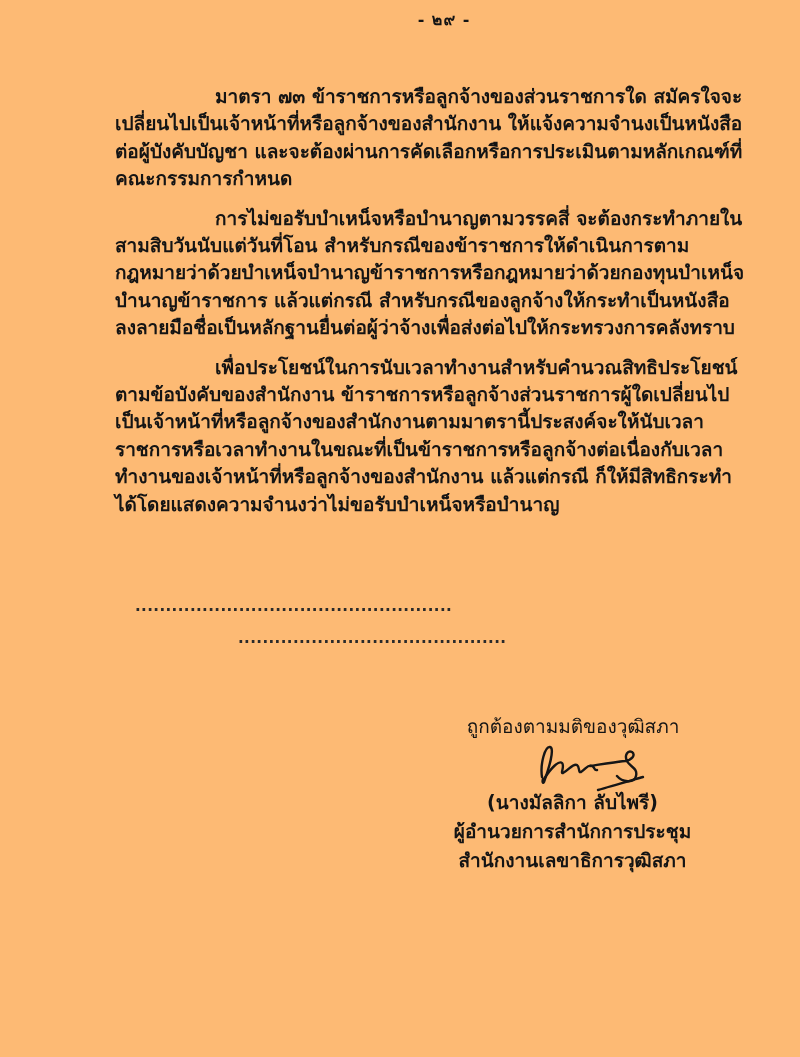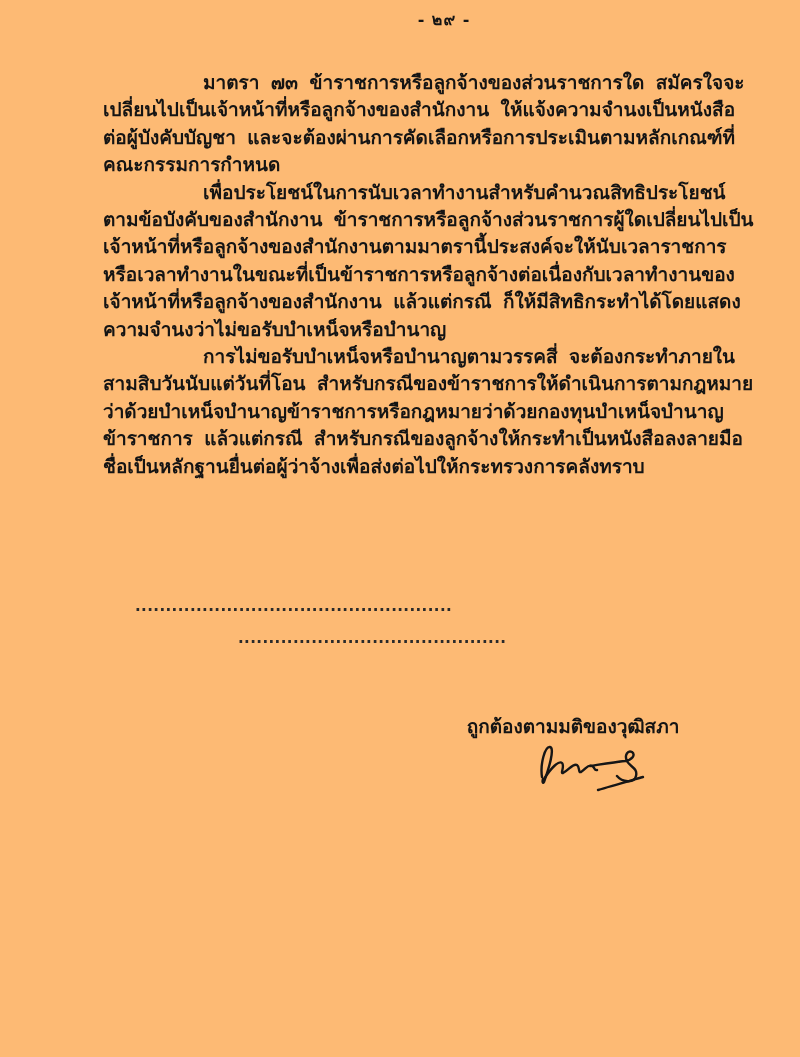--- a/index.html
+++ b/index.html
@@ -20,34 +20,34 @@
     font-size:16px; font-weight:bold;
     letter-spacing:1px;
   }
   .body-text {
     position:absolute;
     top:71px; left:103px; width:655px;
     font-size:19px; line-height:27.4px;
     font-weight:bold;
     text-align:left;
   }
-  .para { margin:0; text-indent:100px;font-family:Liberation Mono, monospace; }
+  .para { margin:12px; text-indent:100px; }
   .dotted-line {
     position:absolute;
     font-size:15px; font-weight:bold; color:#2a2a2a;
     letter-spacing:0.4px;
     white-space:nowrap;
   }
   .dotted-line-1 { left:135px; top:597px; }
   .dotted-line-2 { left:238px; top:629px; }
   .cert-line {
     position:absolute;
     left:448px; top:711px; width:250px;
     text-align:center;
-    font-size:19px; font-weight:bold;
+    font-size:19px; font-weight:normal;
   }
   .signature-svg {
     position:absolute;
     left:535px; top:738px;
     width:118px; height:56px;
   }
   .signer-lines {
     position:absolute;
     left:440px; top:788px; width:265px;
     text-align:center;
@@ -58,33 +58,38 @@
 </style>
 </head>
 <body>
 
 <div class="page">
 
   <div class="page-number">- ๒๙ -</div>
 
   <div class="body-text">
     <p class="para">มาตรา ๗๓  ข้าราชการหรือลูกจ้างของส่วนราชการใด สมัครใจจะเปลี่ยนไปเป็นเจ้าหน้าที่หรือลูกจ้างของสำนักงาน ให้แจ้งความจำนงเป็นหนังสือต่อผู้บังคับบัญชา และจะต้องผ่านการคัดเลือกหรือการประเมินตามหลักเกณฑ์ที่คณะกรรมการกำหนด</p>
+    <p class="para">การไม่ขอรับบำเหน็จหรือบำนาญตามวรรคสี่ จะต้องกระทำภายในสามสิบวันนับแต่วันที่โอน สำหรับกรณีของข้าราชการให้ดำเนินการตามกฎหมายว่าด้วยบำเหน็จบำนาญข้าราชการหรือกฎหมายว่าด้วยกองทุนบำเหน็จบำนาญข้าราชการ แล้วแต่กรณี  สำหรับกรณีของลูกจ้างให้กระทำเป็นหนังสือลงลายมือชื่อเป็นหลักฐานยื่นต่อผู้ว่าจ้างเพื่อส่งต่อไปให้กระทรวงการคลังทราบ</p>
     <p class="para">เพื่อประโยชน์ในการนับเวลาทำงานสำหรับคำนวณสิทธิประโยชน์ตามข้อบังคับของสำนักงาน ข้าราชการหรือลูกจ้างส่วนราชการผู้ใดเปลี่ยนไปเป็นเจ้าหน้าที่หรือลูกจ้างของสำนักงานตามมาตรานี้ประสงค์จะให้นับเวลาราชการหรือเวลาทำงานในขณะที่เป็นข้าราชการหรือลูกจ้างต่อเนื่องกับเวลาทำงานของเจ้าหน้าที่หรือลูกจ้างของสำนักงาน แล้วแต่กรณี  ก็ให้มีสิทธิกระทำได้โดยแสดงความจำนงว่าไม่ขอรับบำเหน็จหรือบำนาญ</p>
-    <p class="para">การไม่ขอรับบำเหน็จหรือบำนาญตามวรรคสี่ จะต้องกระทำภายในสามสิบวันนับแต่วันที่โอน สำหรับกรณีของข้าราชการให้ดำเนินการตามกฎหมายว่าด้วยบำเหน็จบำนาญข้าราชการหรือกฎหมายว่าด้วยกองทุนบำเหน็จบำนาญข้าราชการ แล้วแต่กรณี  สำหรับกรณีของลูกจ้างให้กระทำเป็นหนังสือลงลายมือชื่อเป็นหลักฐานยื่นต่อผู้ว่าจ้างเพื่อส่งต่อไปให้กระทรวงการคลังทราบ</p>
   </div>
 
   <div class="dotted-line dotted-line-1">....................................................</div>
 
   <div class="dotted-line dotted-line-2">............................................</div>
 
   <div class="cert-line">ถูกต้องตามมติของวุฒิสภา</div>
 
   <svg class="signature-svg" viewBox="0 0 118 56" xmlns="http://www.w3.org/2000/svg">
     <g fill="none" stroke="#161616" stroke-width="2.4" stroke-linecap="round" stroke-linejoin="round">
       <path d="M7,39 C5,26 10,8 15,9 C20,10 14,30 9,44 C8,46 7,44 8,41"></path>
       <path d="M9,41 C16,30 24,22 27,25 C30,28 25,36 28,35 C34,32 38,25 42,27 C45,29 43,35 46,34 C51,31 53,26 57,28 C60,29 59,33 62,32"></path>
       <path d="M55,28 C68,26 80,24 90,23 C97,22 101,17 97,14 C93,12 89,17 92,23 C95,29 103,30 101,38 C99,46 87,44 82,38"></path>
       <path d="M63,52 C76,48 94,43 108,39"></path>
     </g>
   </svg>
 
+  <div class="signer-lines">
+    <div>(นางมัลลิกา  ลับไพรี)</div>
+    <div>ผู้อำนวยการสำนักการประชุม</div>
+    <div>สำนักงานเลขาธิการวุฒิสภา</div>
+  </div>
 
 </div>
 
 </body></html>

